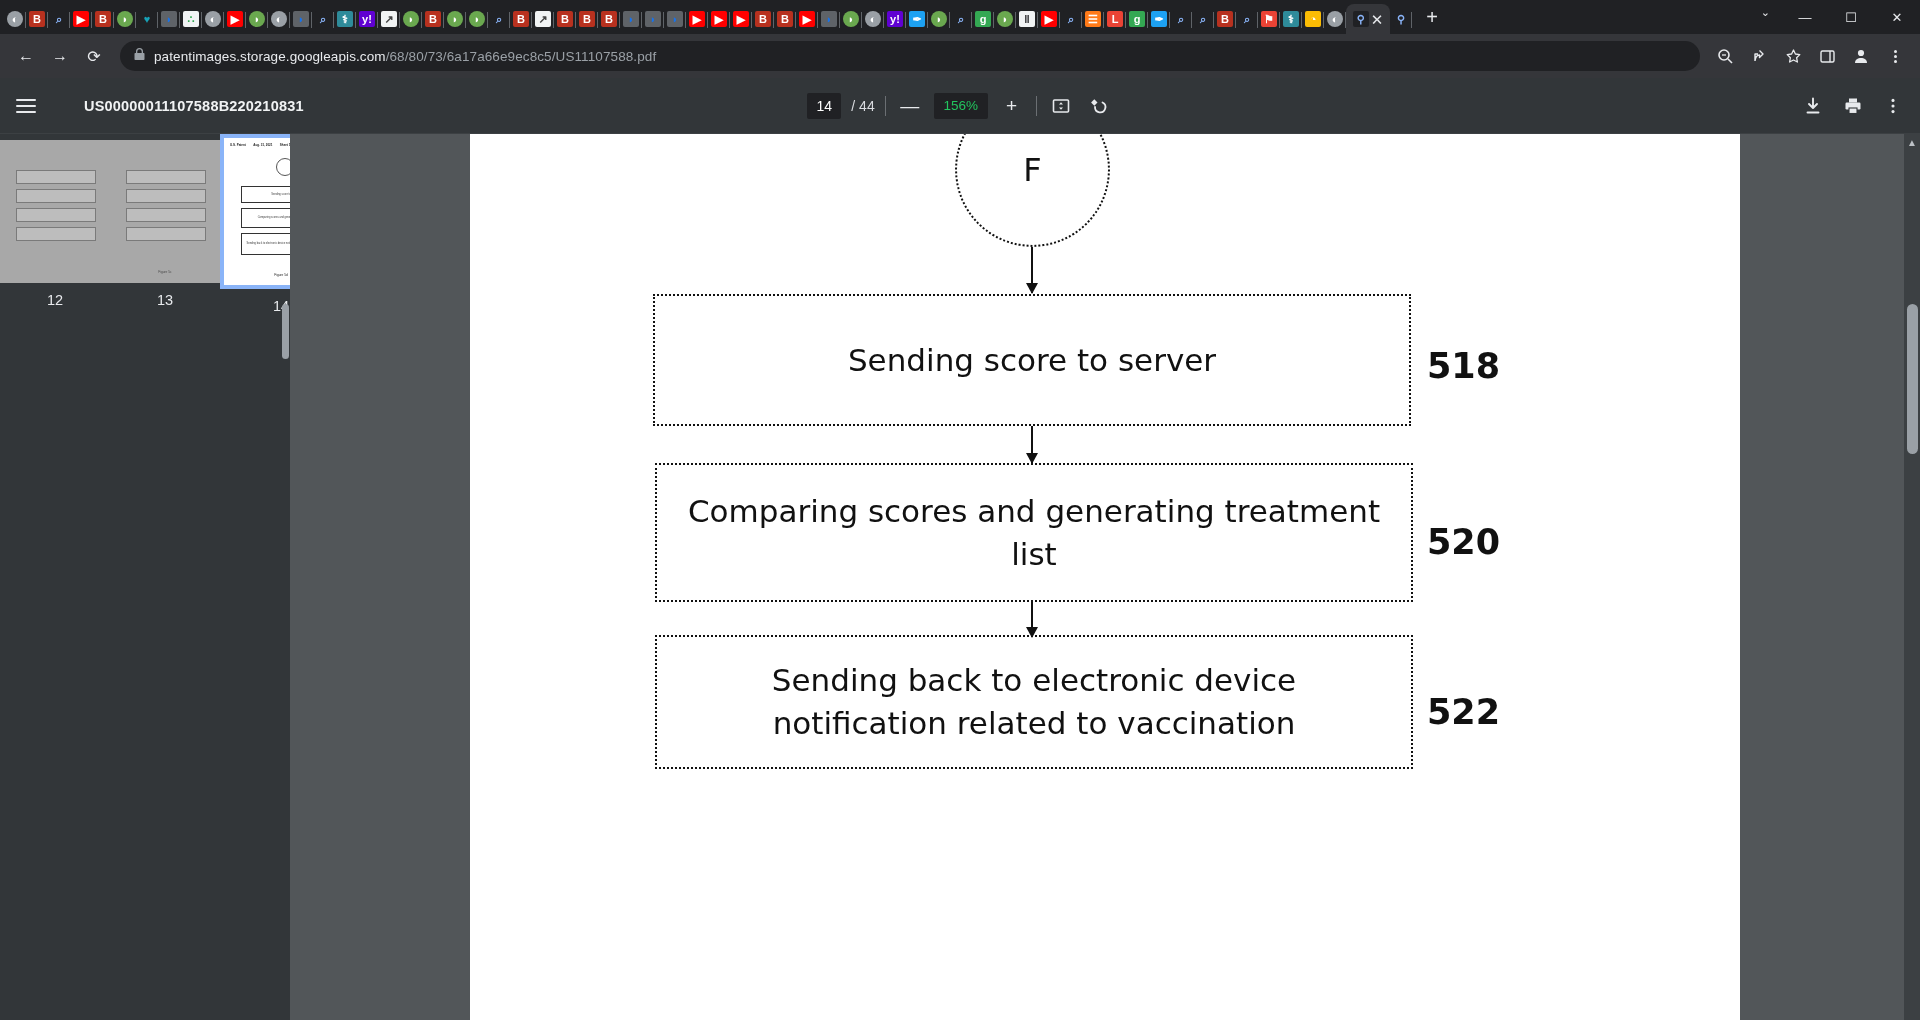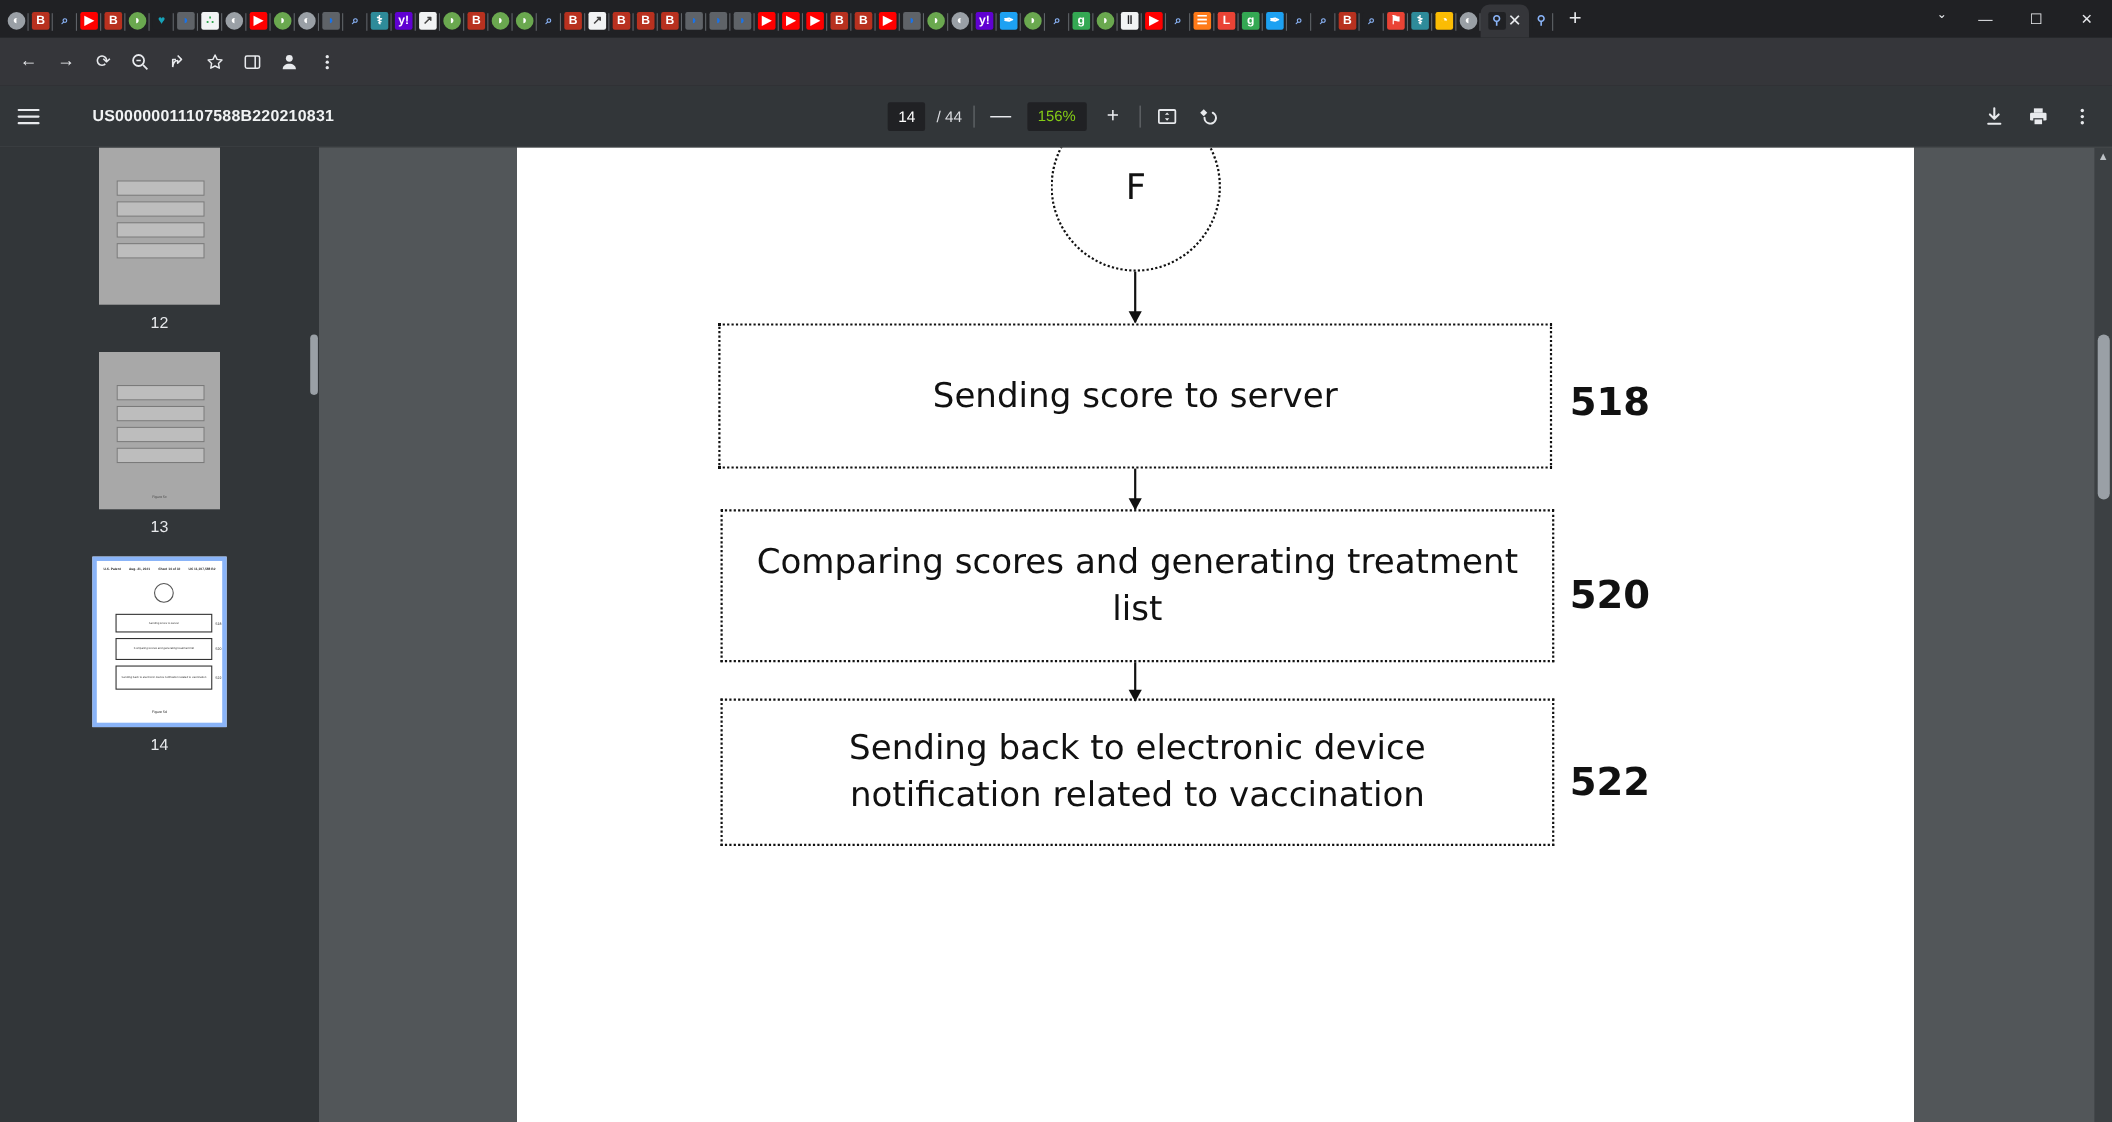--- a/index.html
+++ b/index.html
@@ -107,41 +107,41 @@
     text-align: center; line-height: 26px;
   }
   .pagetotal { color: #dadce0; font-size: 14px; }
   .vdiv { width: 1px; height: 20px; background: #6b6f73; }
   .zbtn {
     width: 28px; height: 28px; color: #e8eaed;
     font-size: 19px; display: flex; align-items: center;
     justify-content: center; line-height: 1;
   }
   .zoomfield {
-    background: #202124; color: #84cc16; font-size: 13.5px;
+    background: #202124; color: #22c55e; font-size: 13.5px;
     height: 26px; min-width: 54px; padding: 0 7px;
     border-radius: 2px; display: flex; align-items: center;
     justify-content: center;
   }
   .pdfright {
     position: absolute; right: 14px; display: flex;
     align-items: center; gap: 14px;
   }
   .pdfright .oicon { width: 26px; height: 26px; }
 
   
   .viewer { display: flex; height: 920px; background: #323639; }
 
   
   .sidebar {
     width: 290px; background: #323639; position: relative;
     overflow: hidden; flex: 0 0 290px;
   }
   .thumbs {
-    display: flex; flex-direction: column; align-items: center;
+    display: flex; flex-direction: row; align-items: center;
     gap: 0; padding-top: 0;
   }
   .thumb-wrap { display: flex; flex-direction: column; align-items: center; }
   .thumb {
     width: 110px; height: 143px; background: #a8a8a8;
     border: 2px solid transparent; position: relative;
     overflow: hidden;
   }
   .thumb.sel {
     background: #fff; border: 4px solid #8ab4f8; width: 122px; height: 155px;
@@ -429,20 +429,28 @@
     <div class="wc">☐</div>
     <div class="wc close-win">✕</div>
   </div>
 </div>
 
 <div class="omnibar">
   <div class="navbtn">←</div>
   <div class="navbtn">→</div>
   <div class="navbtn">⟳</div>
 
+  <div class="urlbox">
+    <span style="display:inline-block;">
+      <svg width="11" height="13" viewBox="0 0 11 13">
+          <path d="M2 5V3.5a3.5 3.5 0 017 0V5h.7a.8.8 0 01.8.8v5.4a.8.8 0 01-.8.8H1.3a.8.8 0 01-.8-.8V5.8A.8.8 0 011.3 5H2zm1.3 0h4.4V3.5a2.2 2.2 0 00-4.4 0V5z" fill="#9aa0a6"></path>
+        </svg>
+    </span>
+    <span class="urltext"><b>patentimages.storage.googleapis.com</b><span>/68/80/73/6a17a66e9ec8c5/US11107588.pdf</span></span>
+  </div>
 
   <div class="omni-icons">
     <div class="oicon">
       <svg width="17" height="17" viewBox="0 0 17 17">
           <circle cx="7" cy="7" r="5" fill="none" stroke="#e8eaed" stroke-width="1.6"></circle>
           <line x1="11" y1="11" x2="15" y2="15" stroke="#e8eaed" stroke-width="1.6"></line>
           <line x1="5" y1="7" x2="9" y2="7" stroke="#e8eaed" stroke-width="1.3"></line>
         </svg>
     </div>
     <div class="oicon">

